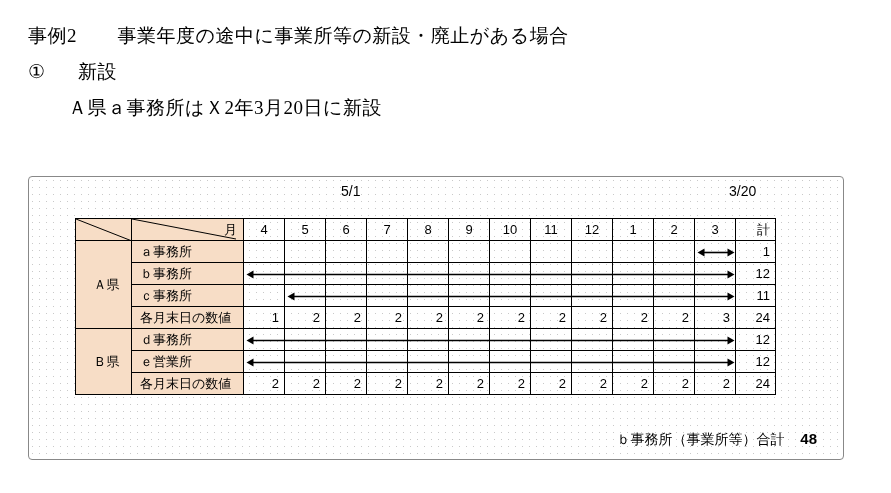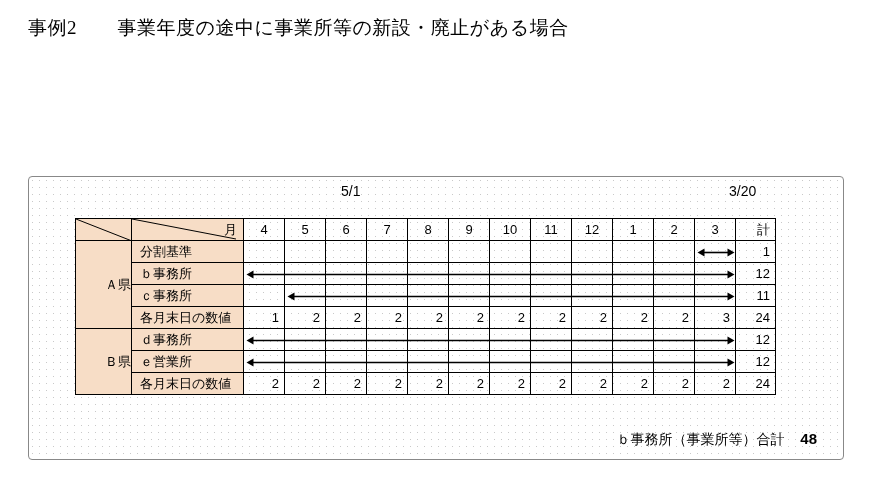--- a/index.html
+++ b/index.html
@@ -24,20 +24,21 @@
     position: absolute;
     left: 28px;
     top: 14px;
     width: 820px;
   }
   .line {
     font-size: 19px;
     line-height: 28px;
     white-space: nowrap;
     letter-spacing: 0.5px;
+    margin-top: 8px;
   }
   .line-1 { padding-left: 0; }
   .line-2 { padding-left: 0; }
   .line-indent { padding-left: 40px; }
   .circled {
     font-size: 19px;
   }
   .gap-sm { display: inline-block; width: 22px; }
   .gap-md { display: inline-block; width: 30px; }
 
@@ -80,21 +81,21 @@
   table.grid td, table.grid th {
     border: 1px solid #000000;
     padding: 0;
     height: 22px;
     box-sizing: border-box;
     font-weight: normal;
   }
   .c-pref {
     width: 56px;
     background: #f7ddc6;
-    text-align: right;
+    text-align: center;
     padding-left: 6px !important;
     font-size: 13px;
   }
   .c-office {
     width: 112px;
     background: #f7ddc6;
     text-align: left;
     padding-left: 8px !important;
     font-size: 13px;
   }
@@ -157,20 +158,26 @@
 <body>
 
 <div class="page">
 
   <div class="heading-block">
     <div class="line line-1">
       <span>事例2</span>
       <span class="gap-md"></span>
       <span>事業年度の途中に事業所等の新設・廃止がある場合</span>
     </div>
+    <div class="line line-2">
+      <span class="circled">①</span>
+      <span class="gap-sm"></span>
+      <span>新設</span>
+    </div>
+    <div class="line line-indent">Ａ県ａ事務所はＸ2年3月20日に新設</div>
   </div>
 
   <div class="table-wrap">
     <div class="topbar">
       <div class="toplabel left">5/1</div>
       <div class="toplabel right">3/20</div>
     </div>
 
     <table class="grid">
       <thead>
@@ -197,21 +204,21 @@
           <th class="c-month">12</th>
           <th class="c-month">1</th>
           <th class="c-month">2</th>
           <th class="c-month">3</th>
           <th class="c-total">計</th>
         </tr>
       </thead>
       <tbody id="table-body">
           <tr>
             <td class="c-pref" rowspan="4">Ａ県</td>
-            <td class="c-office">分割基準</td>
+            <td class="c-office">ａ事務所</td>
             <td class="c-month barcell"></td>
             <td class="c-month barcell"></td>
             <td class="c-month barcell"></td>
             <td class="c-month barcell"></td>
             <td class="c-month barcell"></td>
             <td class="c-month barcell"></td>
             <td class="c-month barcell"></td>
             <td class="c-month barcell"></td>
             <td class="c-month barcell"></td>
             <td class="c-month barcell"></td>

